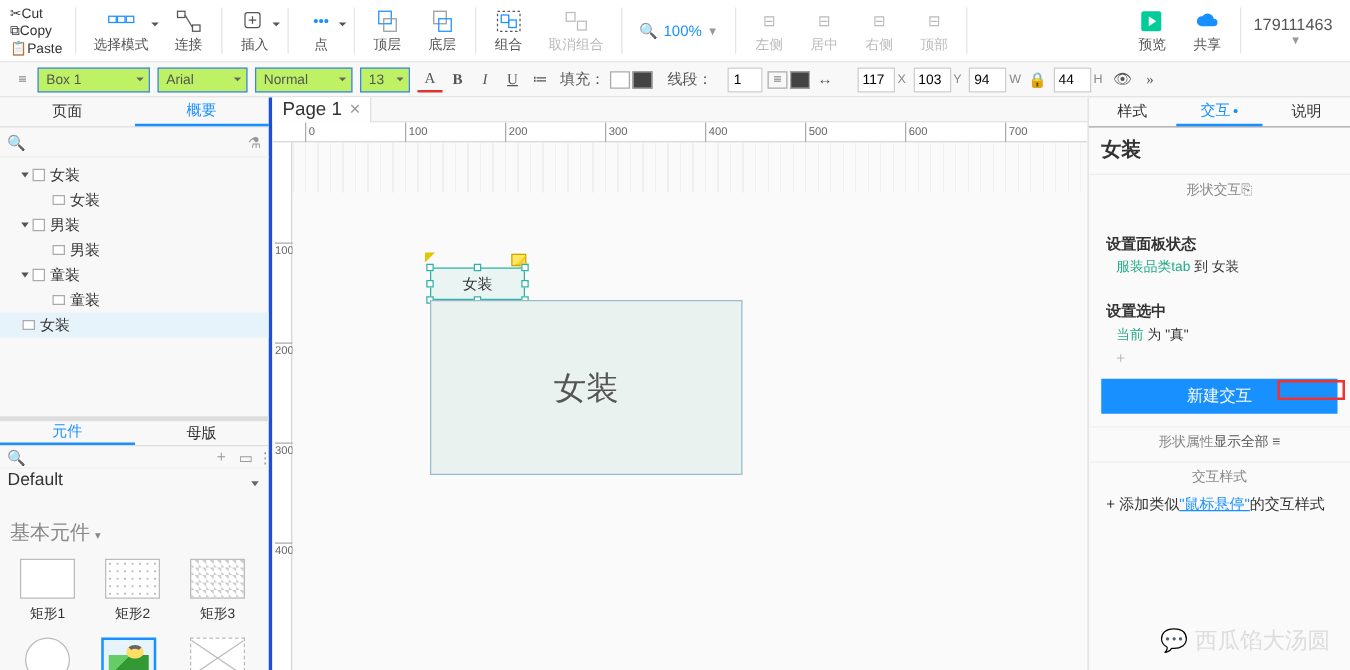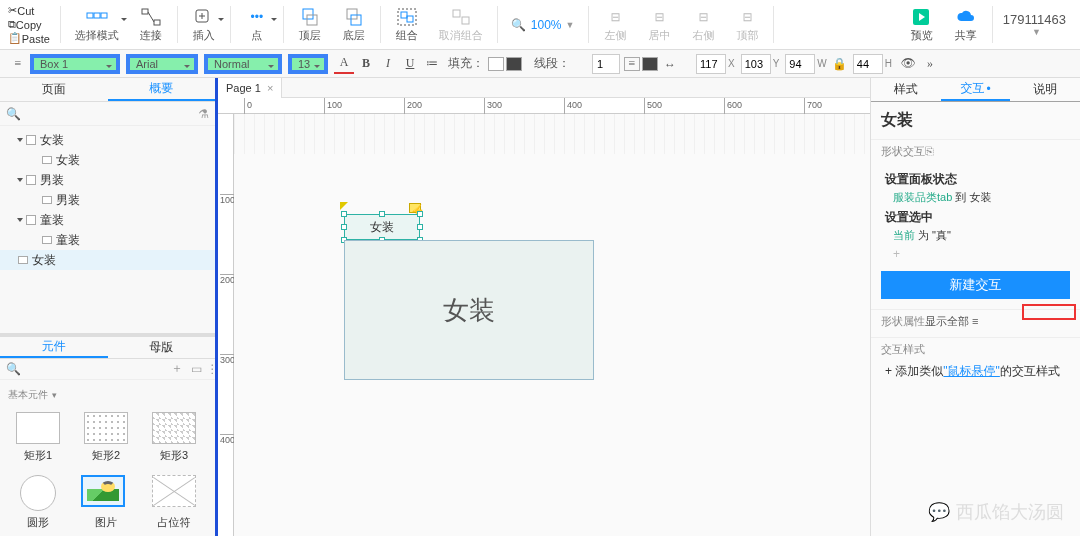--- a/index.html
+++ b/index.html
@@ -6,21 +6,21 @@
 body { font-family: Arial, "Microsoft YaHei", sans-serif; font-size: 12px; color: #333; background: #f8f8f8; width: 1080px; height: 536px; overflow: hidden; position: relative; }
 .toolbar1 { height: 50px; background: #fff; border-bottom: 1px solid #ddd; display: flex; align-items: stretch; padding: 0 8px; }
 .tb-col { display: flex; flex-direction: column; justify-content: center; margin-right: 6px; font-size: 11px; color: #333; }
 .tb-icon-cell { display: flex; flex-direction: column; align-items: center; justify-content: center; padding: 0 10px; color: #555; position: relative; }
 .tb-icon-cell.disabled { color: #bbb; }
 .tb-icon-box { width: 24px; height: 22px; display: flex; align-items: center; justify-content: center; }
 .tb-label { font-size: 11px; }
 .divider { width: 1px; background: #e5e5e5; margin: 6px 4px; }
 .dd-t::after { content: ''; width: 0; height: 0; border-left: 3px solid transparent; border-right: 3px solid transparent; border-top: 3px solid #555; position: absolute; top: 18px; right: 2px; }
 .toolbar2 { height: 28px; background: #f8f8f8; border-bottom: 1px solid #ddd; display: flex; align-items: center; padding: 0 8px; color: #555; }
-.sel { border: 4px solid #3b82f6; background: #86efac; height: 20px; display: flex; align-items: center; padding: 0 16px 0 6px; font-size: 11px; margin-right: 6px; position: relative; }
+.sel { border: 1px solid #3b82f6; background: #bef264; height: 20px; display: flex; align-items: center; padding: 0 16px 0 6px; font-size: 11px; margin-right: 6px; position: relative; }
 .sel::after { content: ''; position: absolute; right: 4px; top: 7px; width: 0; height: 0; border-left: 3px solid transparent; border-right: 3px solid transparent; border-top: 3px solid #666; }
 .ic { width: 20px; height: 20px; display: inline-flex; align-items: center; justify-content: center; margin-right: 2px; cursor: pointer; font-family: Georgia, serif; }
 .input-sm { width: 28px; height: 20px; border: 1px solid #ccc; background: #fff; padding: 0 4px; font-size: 11px; margin-right: 4px; }
 .num { width: 30px; height: 20px; border: 1px solid #ccc; background: #fff; padding: 0 3px; font-size: 11px; }
 .xyz { font-size: 10px; color: #888; margin-right: 6px; margin-left: 2px; }
 .main { display: flex; height: 458px; }
 .lcol { width: 218px; background: #f8f8f8; border-right: 3px solid #1d4ed8; display: flex; flex-direction: column; }
 .tabs { display: flex; height: 24px; border-bottom: 1px solid #ddd; }
 .tab { flex: 1; display: flex; align-items: center; justify-content: center; font-size: 12px; cursor: pointer; }
 .tab.active { color: #1890ff; border-bottom: 2px solid #1890ff; }
@@ -30,61 +30,61 @@
 .tree-item { display: flex; align-items: center; height: 20px; padding-left: 18px; cursor: pointer; }
 .tree-item.child { padding-left: 42px; }
 .tree-item.sel-i { background: #e6f3fb; }
 .caret { width: 0; height: 0; border-top: 3px solid transparent; border-bottom: 3px solid transparent; border-left: 4px solid #555; margin-right: 4px; transform: rotate(90deg); }
 .sq { width: 10px; height: 10px; border: 1px solid #aaa; background: #fff; margin-right: 4px; }
 .sq2 { width: 10px; height: 8px; border: 1px solid #aaa; background: #fff; margin-right: 4px; }
 .split { height: 4px; background: #ddd; cursor: row-resize; }
 .widgets-area { flex: 1; display: flex; flex-direction: column; overflow: hidden; }
 .lib-sel { height: 24px; display: flex; align-items: center; padding: 0 6px; font-size: 14px; position: relative; }
 .lib-sel::after { content: ''; position: absolute; right: 8px; top: 10px; width: 0; height: 0; border-left: 3px solid transparent; border-right: 3px solid transparent; border-top: 4px solid #666; }
-.cat-hdr { padding: 4px 8px; font-size: 10px; color: #888; margin-top: 4px; }
+.cat-hdr { padding: 4px 8px; font-size: 16px; color: #888; margin-top: 21px; }
 .cat-hdr::after { content: '▾'; margin-left: 4px; font-size: 9px; }
 .widget-grid { display: flex; flex-wrap: wrap; padding: 0 4px; }
 .w-cell { width: 64px; display: flex; flex-direction: column; align-items: center; margin: 6px 2px; cursor: pointer; justify-content: space-between; }
 .w-box { width: 44px; height: 32px; border: 1px solid #bbb; background: #fff; }
 .w-box.gdot { background-image: radial-gradient(#bbb 1px, transparent 1px); background-size: 6px 6px; }
 .w-box.gdiag { background-image: linear-gradient(45deg,#ccc 25%, transparent 25%, transparent 75%, #ccc 75%); background-size: 6px 6px; }
 .w-box.circ { border-radius: 50%; width: 36px; height: 36px; }
 .w-box.img { position: relative; background: #e8f4fc; }
 .w-box.img::before { content: ''; position: absolute; bottom: 4px; left: 4px; right: 4px; height: 12px; background: linear-gradient(135deg,#6c6 40%,#393 40%); }
 .w-box.img::after { content: ''; position: absolute; top: 4px; right: 8px; width: 8px; height: 8px; background: #fd6; border-radius: 50%; }
 .w-box.img.sel { border: 2px solid #1890ff; }
 .w-box.ph { border-style: dashed; position: relative; }
 .w-box.ph::before, .w-box.ph::after { content: ''; position: absolute; width: 120%; height: 1px; background: #bbb; top: 50%; left: -10%; }
 .w-box.ph::before { transform: rotate(34deg); }
 .w-box.ph::after { transform: rotate(-34deg); }
 .w-lbl { font-size: 11px; margin-top: 4px; }
 .canvas { flex: 1; position: relative; background: #fff; }
 .page-tabs { height: 20px; background: #f8f8f8; border-bottom: 1px solid #ddd; display: flex; align-items: center; }
-.page-tab { height: 20px; display: flex; align-items: center; padding: 0 8px; font-size: 11px; border-right: 1px solid #ddd; background: #fff; }
+.page-tab { height: 20px; display: flex; align-items: center; padding: 0 8px; font-size: 15px; border-right: 1px solid #ddd; background: #fff; }
 .page-tab .close { margin-left: 6px; color: #999; cursor: pointer; }
 .rulers { position: relative; height: 16px; background: #fff; border-bottom: 1px solid #ccc; }
 .rulers .tick { position: absolute; top: 0; font-size: 9px; color: #666; border-left: 1px solid #aaa; padding-left: 2px; height: 16px; line-height: 14px; }
 .vruler { position: absolute; top: 36px; left: 0; width: 16px; bottom: 0; border-right: 1px solid #ccc; background: #fff; }
 .vruler .vtick { position: absolute; font-size: 9px; color: #666; border-top: 1px solid #aaa; left: 2px; }
 .canvas-body { position: absolute; left: 16px; right: 0; top: 36px; bottom: 0; background: #fafafa; }
 .gridbg { position: absolute; left: 0; top: 0; width: 100%; height: 40px; background: repeating-linear-gradient(90deg,#f0f0f0 0,#f0f0f0 1px,transparent 1px,transparent 10px); }
 .sel-widget { position: absolute; left: 110px; top: 100px; width: 76px; height: 26px; border: 1px solid #2db2a5; background: #eaf5f3; display: flex; align-items: center; justify-content: center; font-size: 12px; }
 .handle { position: absolute; width: 6px; height: 6px; border: 1px solid #2db2a5; background: #fff; }
 .big-panel { position: absolute; left: 110px; top: 126px; width: 250px; height: 140px; border: 1px solid #9bc; background: #eaf2f0; display: flex; align-items: center; justify-content: center; font-size: 26px; color: #555; }
 .note { position: absolute; left: 175px; top: 89px; width: 12px; height: 10px; background: #ffe564; border: 1px solid #c9a800; }
 .flag { position: absolute; left: 106px; top: 88px; width: 0; height: 0; border-top: 8px solid #e0c800; border-right: 8px solid transparent; }
 .rcol { width: 210px; background: #fafafa; border-left: 1px solid #ddd; display: flex; flex-direction: column; }
 .rtabs { display: flex; height: 24px; border-bottom: 1px solid #a3a3a3; }
 .rtab { flex: 1; display: flex; align-items: center; justify-content: center; font-size: 12px; cursor: pointer; }
 .rtab.active { color: #1890ff; border-bottom: 2px solid #1890ff; }
 .rtitle { padding: 8px 10px; font-size: 16px; font-weight: bold; border-bottom: 1px solid #eee; }
-.sec-hdr { padding: 4px 10px; font-size: 11px; color: #888; display: flex; justify-content: flex-start; align-items: center; }
+.sec-hdr { padding: 4px 10px; font-size: 11px; color: #888; display: flex; justify-content: center; align-items: center; }
 .inter-block { padding: 4px 10px 4px 14px; font-size: 12px; }
 .inter-block .evt { font-weight: bold; }
-.inter-block .act { margin-top: 4px; font-weight: bold; font-size: 12px; }
+.inter-block .act { margin-top: 20px; font-weight: bold; font-size: 12px; }
 .inter-block .detail { font-size: 11px; color: #333; margin: 2px 0 0 8px; }
 .inter-block .detail .green { color: #2a8; }
 .btn-new { margin: 6px 10px; height: 28px; background: #1890ff; color: #fff; display: flex; align-items: center; justify-content: center; font-size: 13px; cursor: pointer; }
 .red-box { border: 2px solid #e33; position: absolute; right: 4px; top: 226px; width: 54px; height: 16px; pointer-events: none; }
 .link-txt { color: #1890ff; text-decoration: underline; cursor: pointer; }
 .wm { position: absolute; right: 16px; bottom: 12px; color: #ddd; font-size: 18px; pointer-events: none; }
 .lockw { width: 14px; height: 14px; display: inline-block; margin-right: 6px; }
 .svg-i { width: 22px; height: 20px; }
 </style>
 </head>
@@ -235,21 +235,21 @@
       <span>13</span>
     </div>
   <span class="ic" style="border-bottom:2px solid #d33">A</span>
   <span class="ic" style="font-weight:bold">B</span>
   <span class="ic" style="font-style:italic">I</span>
   <span class="ic" style="text-decoration:underline">U</span>
   <span class="ic">≔</span>
   <span style="margin:0 4px">填充：</span>
   <span class="ic" style="border:1px solid #aaa;width:16px;height:14px;background:#fff"></span>
   <span class="ic" style="border:1px solid #aaa;width:16px;height:14px;background:#444"></span>
-  <span style="margin:0 22px 0 10px">线段：</span>
+  <span style="margin:0 12px 0 10px">线段：</span>
   <input class="input-sm" value="1" style="">
   <span class="ic" style="border:1px solid #aaa;width:16px;height:14px">≡</span>
   <span class="ic" style="border:1px solid #aaa;width:16px;height:14px;background:#444"></span>
   <span class="ic">↔</span>
   <div style="width:14px"></div>
   <input class="num" value="117" style="">
     <span class="xyz">X</span>
   <input class="num" value="103" style="">
     <span class="xyz">Y</span>
   <input class="num" value="94" style="">
@@ -312,20 +312,21 @@
         <div class="tab active">元件</div>
         <div class="tab">母版</div>
       </div>
       <div class="search">
         <span style="color:#999;margin-right:4px">🔍</span>
         <input style="">
         <span style="color:#999;margin:0 4px">＋</span>
         <span style="color:#999;margin:0 4px">▭</span>
         <span style="color:#999">⋮</span>
       </div>
+      <div class="lib-sel">Default</div>
       <div class="cat-hdr">基本元件</div>
       <div class="widget-grid">
         <div class="w-cell">
             <div class="w-box"></div>
             <span class="w-lbl">矩形1</span>
           </div>
         <div class="w-cell">
             <div class="w-box gdot"></div>
             <span class="w-lbl">矩形2</span>
           </div>

